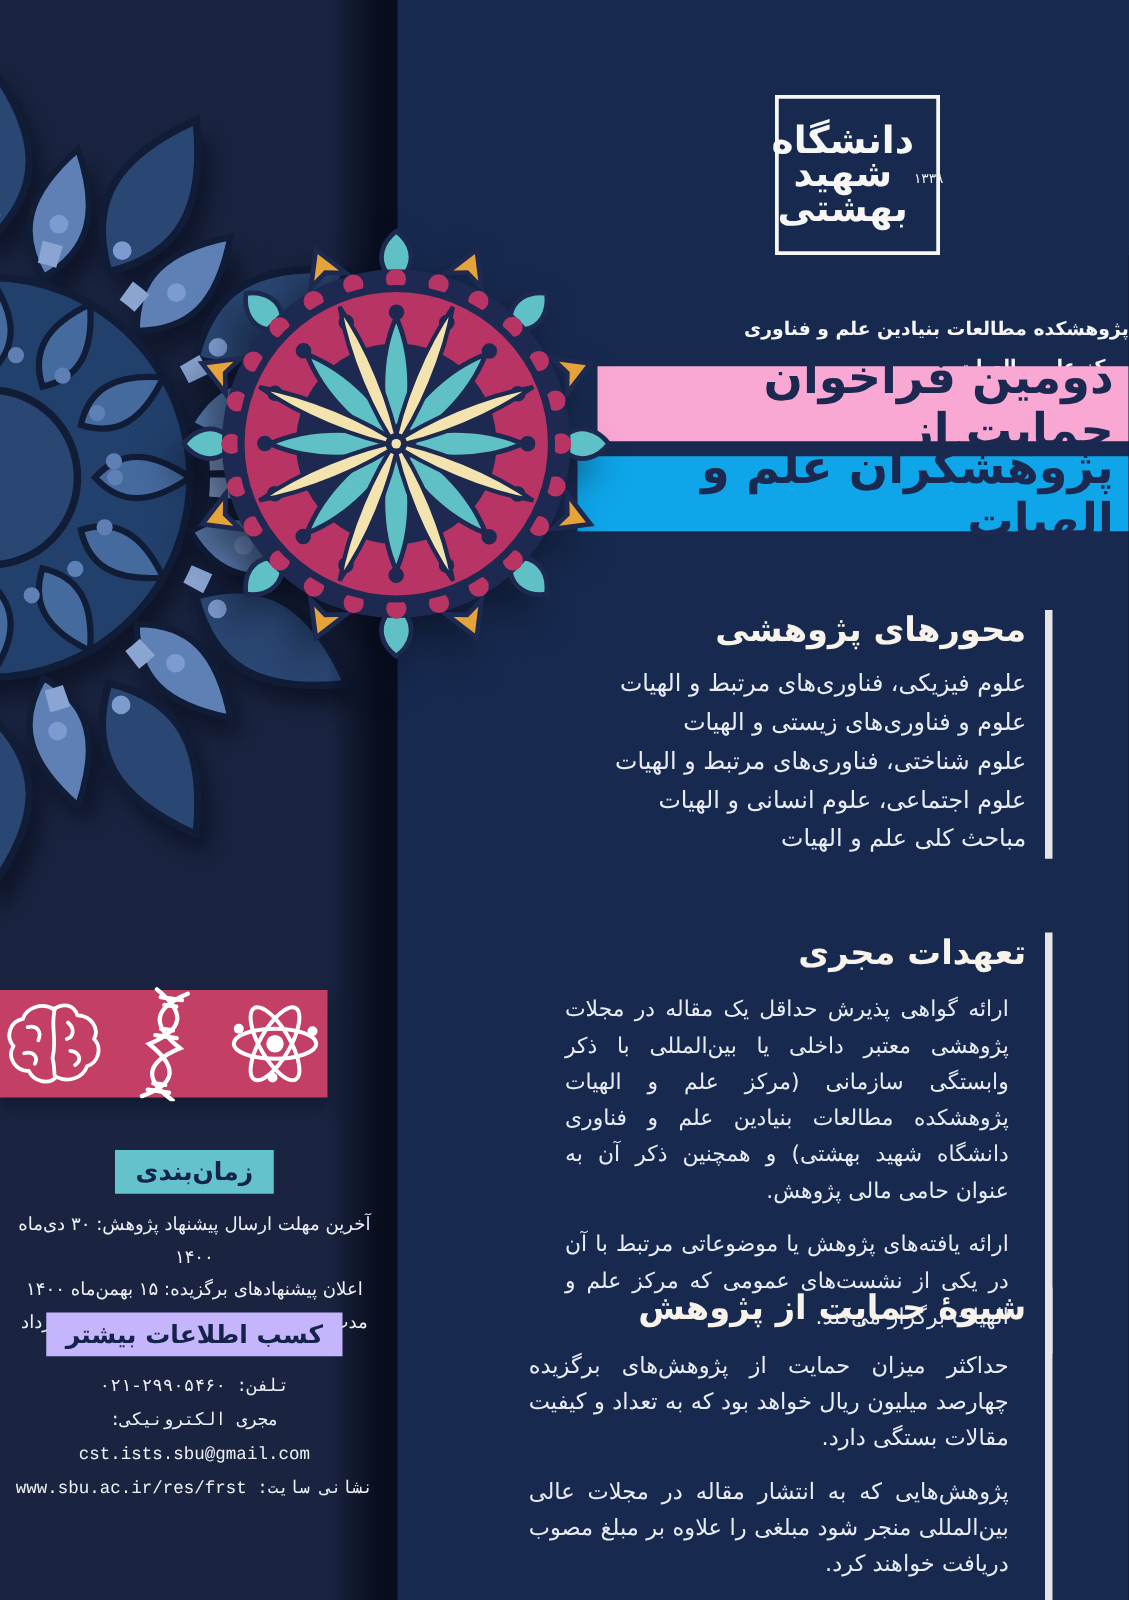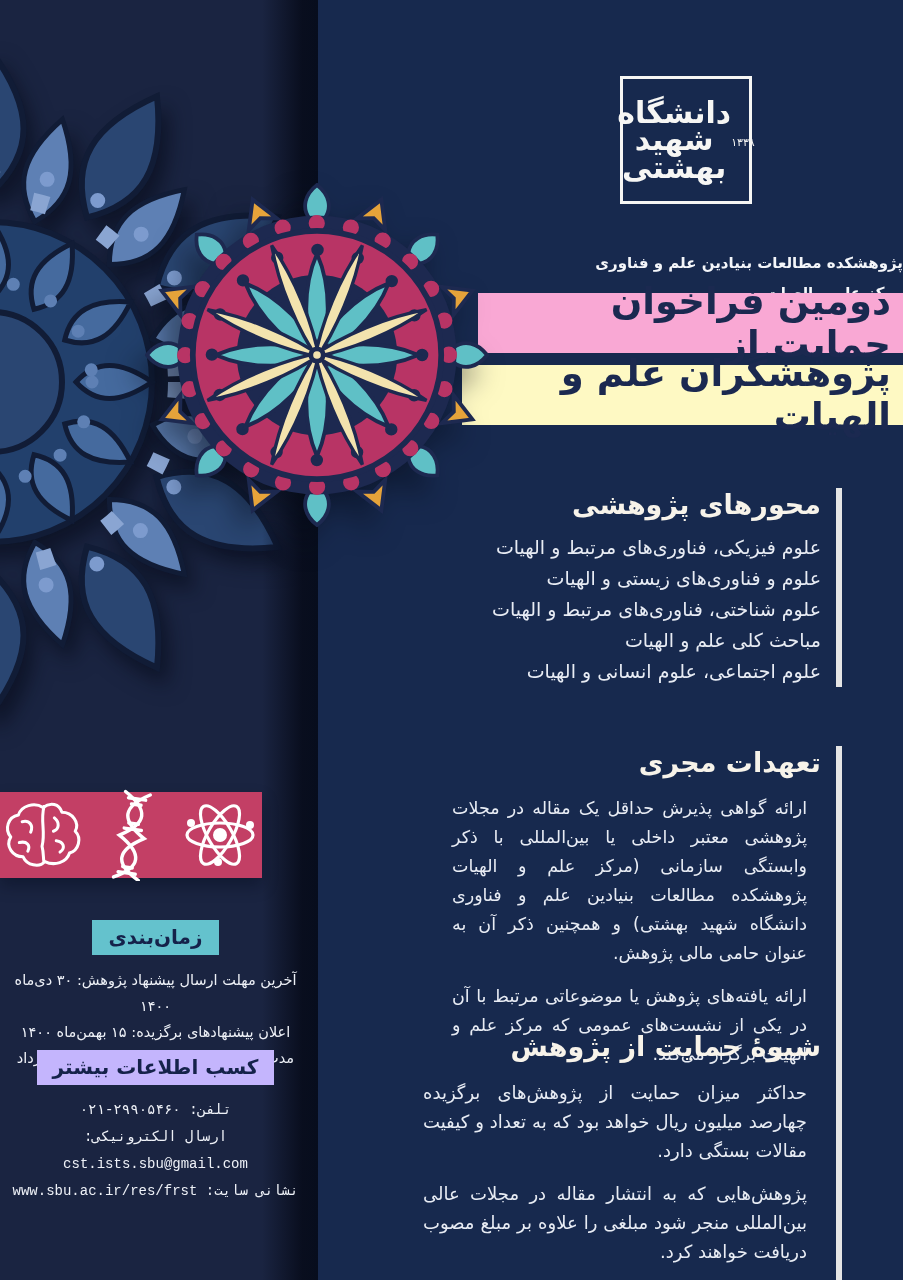--- a/index.html
+++ b/index.html
@@ -24,21 +24,21 @@
   .logo-box{position:absolute;left:620px;top:76px;width:126px;height:122px;border:3px solid #f6f6f4;
     display:flex;flex-direction:row;align-items:center;justify-content:center;z-index:4;}
   .logo-cal{color:#f6f6f4;font-weight:800;font-size:30px;line-height:.92;text-align:center;direction:rtl;}
   .logo-year{color:#f6f6f4;font-size:11px;letter-spacing:3px;margin-top:4px;}
   .org-lines{position:absolute;left:558px;top:212px;width:345px;text-align:right;z-index:4;direction:rtl;margin-top:36px;}
   .org-lines div{color:#f4f6fa;font-weight:700;font-size:15px;line-height:30px;}
   
   .banner{position:absolute;right:0;height:60px;display:flex;align-items:center;justify-content:center;
     font-weight:800;font-size:37px;color:#1b2950;z-index:4;direction:rtl;padding:0 12px;box-sizing:border-box;}
   .banner.teal{left:478px;top:293px;background:#f9a8d4;}
-  .banner.gold{left:462px;top:365px;background:#fef9c3;}
+  .banner.gold{left:462px;top:365px;background:#0ea5e9;}
   
   .sec{position:absolute;right:61px;border-right:6px solid #e5e5e5;padding-right:15px;direction:rtl;z-index:4;}
   .sec h2{margin:0 0 10px 0;font-size:27px;font-weight:800;color:#f7f3ea;line-height:1.25;}
   .sec .items div{font-size:19px;line-height:31px;color:#e8ecf4;text-align:right;}
   .sec .body{font-size:17.5px;line-height:29px;color:#e8ecf4;text-align:justify;text-align-last:right;margin:14px;}
   .sec-research{top:488px;width:392px;}
   .sec-oblig{top:746px;width:383px;}
   .sec-support{top:1030px;width:412px;}
   .sec-support .body{font-size:18px;}
   
@@ -193,22 +193,22 @@
 
   <div class="banner teal">دومین فراخوان حمایت از</div>
   <div class="banner gold">پژوهشگران علم و الهیات</div>
 
   <section class="sec sec-research">
     <h2>محورهای پژوهشی</h2>
     <div class="items">
       <div>علوم فیزیکی، فناوری‌های مرتبط و الهیات</div>
       <div>علوم و فناوری‌های زیستی و الهیات</div>
       <div>علوم شناختی، فناوری‌های مرتبط و الهیات</div>
+      <div>علوم اجتماعی، علوم انسانی و الهیات</div>
       <div>مباحث کلی علم و الهیات</div>
-      <div>علوم اجتماعی، علوم انسانی و الهیات</div>
     </div>
   </section>
 
   <section class="sec sec-oblig">
     <h2>تعهدات مجری</h2>
     <p class="body">ارائه گواهی پذیرش حداقل یک مقاله در مجلات پژوهشی معتبر داخلی یا بین‌المللی با ذکر وابستگی سازمانی (مرکز علم و الهیات پژوهشکده مطالعات بنیادین علم و فناوری دانشگاه شهید بهشتی) و همچنین ذکر آن به عنوان حامی مالی پژوهش.</p>
     <p class="body">ارائه یافته‌های پژوهش یا موضوعاتی مرتبط با آن در یکی از نشست‌های عمومی که مرکز علم و الهیات برگزار می‌کند.</p>
   </section>
 
   <section class="sec sec-support">
@@ -259,21 +259,21 @@
   </div>
 
   <div class="left-block" style="top:1050px;">
     <span class="chip gold">کسب اطلاعات بیشتر</span>
     <div class="info-list" style="margin-top:12px;font-family:Liberation Mono, monospace;">
       <div>
         <span>تلفن:</span>
         <span dir="ltr">۰۲۱-۲۹۹۰۵۴۶۰</span>
       </div>
       <div>
-        <span>ارسال الکترونیکی:</span>
+        <span>مجری الکترونیکی:</span>
         <span dir="ltr">cst.ists.sbu@gmail.com</span>
       </div>
       <div>
         <span>نشانی سایت:</span>
         <span dir="ltr">www.sbu.ac.ir/res/frst</span>
       </div>
     </div>
   </div>
 
 </div>

